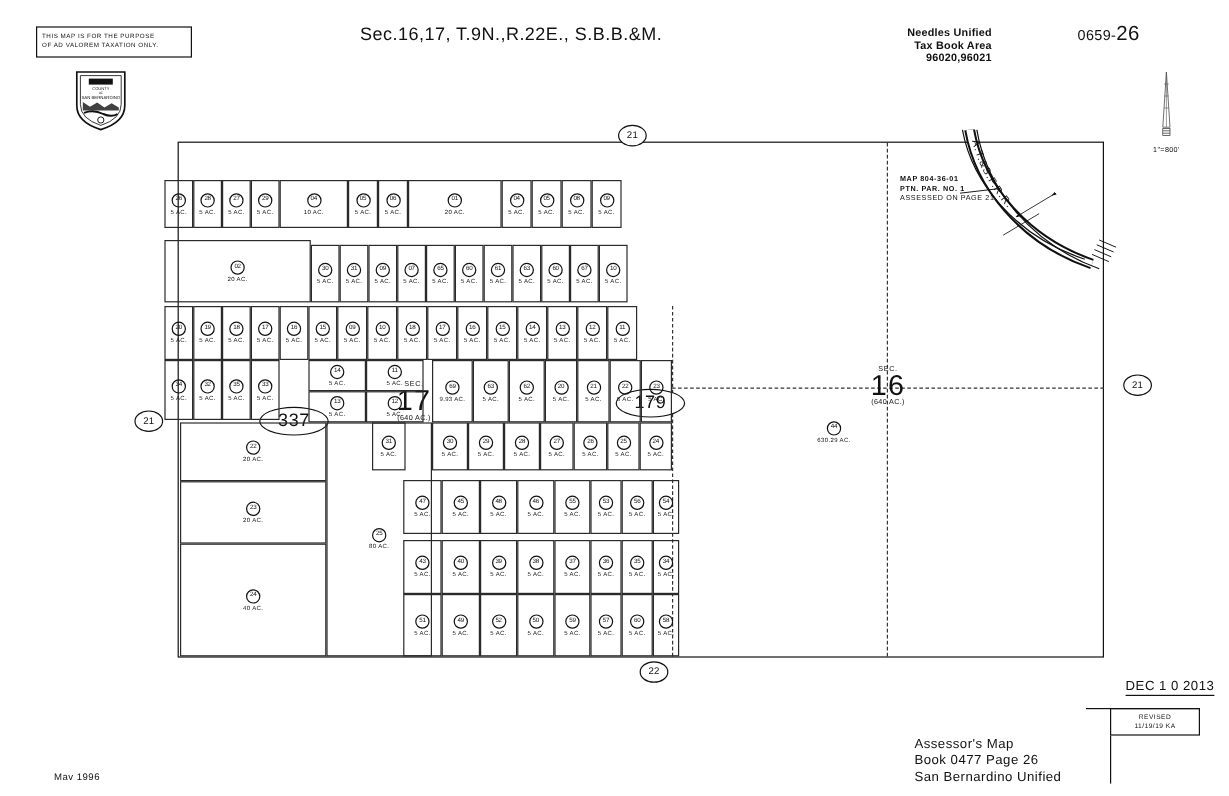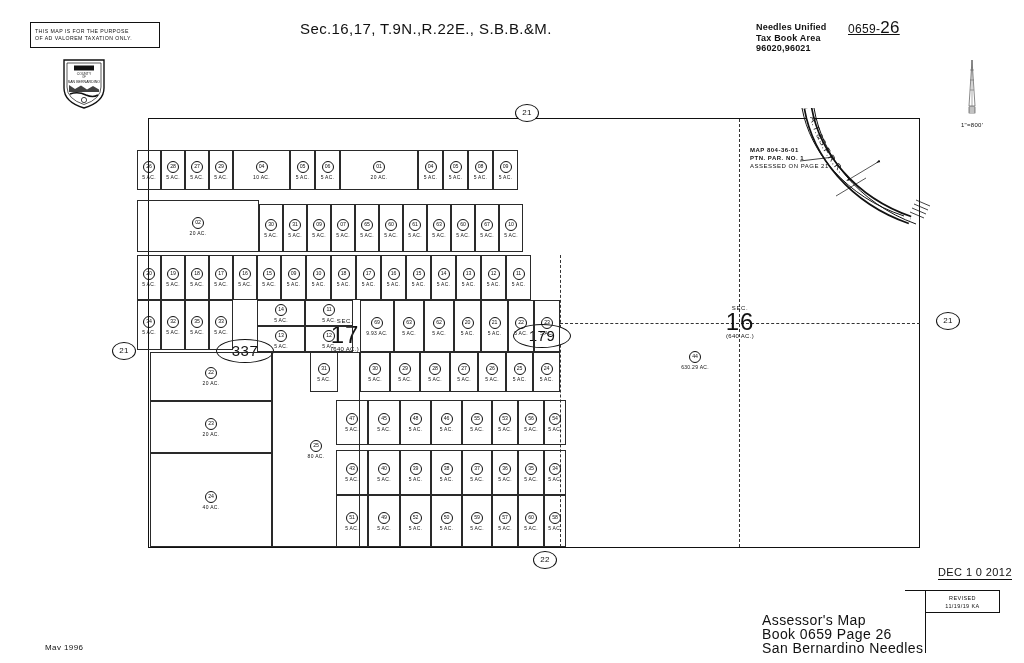--- a/index.html
+++ b/index.html
@@ -10,23 +10,23 @@
   
   #disclaimer-box{left:30px;top:22px;width:130px;height:26px;border:1px solid #111;
       display:flex;flex-direction:column;justify-content:center;padding:1px 4px;box-sizing:border-box;}
   #disclaimer-box div{font-size:5.2px;letter-spacing:.45px;line-height:7.5px;white-space:nowrap;}
 
   #county-seal{left:62px;top:58px;width:44px;height:52px;}
 
   #map-title{left:300px;top:20px;font-size:15px;letter-spacing:.4px;white-space:nowrap;}
 
   #tra-block{left:756px;top:22px;line-height:10.5px;}
-  #tra-block div{font-size:9px;font-weight:bold;letter-spacing:.2px;white-space:nowrap;}
-
-  #book-page{left:848px;top:18px;white-space:nowrap;text-decoration:underline;}
+  #tra-block div{font-size:9px;font-weight:bold;letter-spacing:.2px;white-space:nowrap;text-align:right;}
+
+  #book-page{left:898px;top:18px;white-space:nowrap;}
   #book-page .bk{font-size:12px;letter-spacing:.3px;}
   #book-page .pg{font-size:17px;letter-spacing:.3px;}
 
   #scale-wrap{left:950px;top:58px;width:44px;text-align:center;}
   #scale-label{font-size:6px;letter-spacing:.3px;margin-top:2px;}
 
   
   #map-frame{left:148px;top:118px;width:772px;height:430px;border:1.3px solid #111;box-sizing:border-box;}
 
   
@@ -55,21 +55,21 @@
   .dashv{position:absolute;border-left:1px dashed #333;}
   .dashh{position:absolute;border-top:1px dashed #333;}
 
   
   #rr-note{left:750px;top:146px;line-height:8px;}
   #rr-note div{font-size:6px;letter-spacing:.5px;white-space:nowrap;}
   #rr-note .b{font-weight:bold;}
 
   
   #assessor-footer{left:762px;top:613px;line-height:14px;}
-  #assessor-footer div{font-size:14px;letter-spacing:.4px;white-space:nowrap;}
+  #assessor-footer div{font-size:11px;letter-spacing:.4px;white-space:nowrap;}
   #date-stamp{left:938px;top:566px;font-size:11px;letter-spacing:.4px;
        border-bottom:1px solid #111;padding-bottom:1px;}
   #revised-box{left:925px;top:590px;width:75px;height:23px;border:1px solid #111;
        text-align:center;box-sizing:border-box;padding-top:3px;}
   #revised-box div{font-size:5.5px;letter-spacing:.4px;line-height:8px;}
   #revised-tail{left:925px;top:613px;width:1px;height:40px;background:#111;}
   #rev-line{left:905px;top:590px;width:95px;height:1px;background:#111;}
   #map-date{left:45px;top:643px;font-size:8px;letter-spacing:.4px;}
 </style>
 </head>
@@ -542,26 +542,26 @@
     <div class="blk" style="left: 272px; top: 352px; width: 88px; height: 195px;">
       <div class="pnum">25</div>
       <div class="pac">80  AC.</div>
     </div>
     <div class="blk" style="left: 640px; top: 340px; width: 110px; height: 40px; border: none;">
       <div class="pnum">44</div>
       <div class="pac">630.29  AC.</div>
     </div>
   </div>
 
-<div class="abs" id="date-stamp">DEC 1 0 2012</div>
+<div class="abs" id="date-stamp">DEC 1 0 2013</div>
 <div class="abs" id="rev-line"></div>
 <div class="abs" id="revised-box">
   <div>REVISED</div>
   <div>11/19/19 KA</div>
 </div>
 <div class="abs" id="revised-tail"></div>
 
 <div class="abs" id="assessor-footer">
   <div>Assessor's Map</div>
-  <div>Book 0659 Page 26</div>
-  <div>San Bernardino Needles</div>
+  <div>Book 0477 Page 26</div>
+  <div>San Bernardino Unified</div>
 </div>
 <div class="abs" id="map-date">Mav 1996</div>
 
 </body></html>

